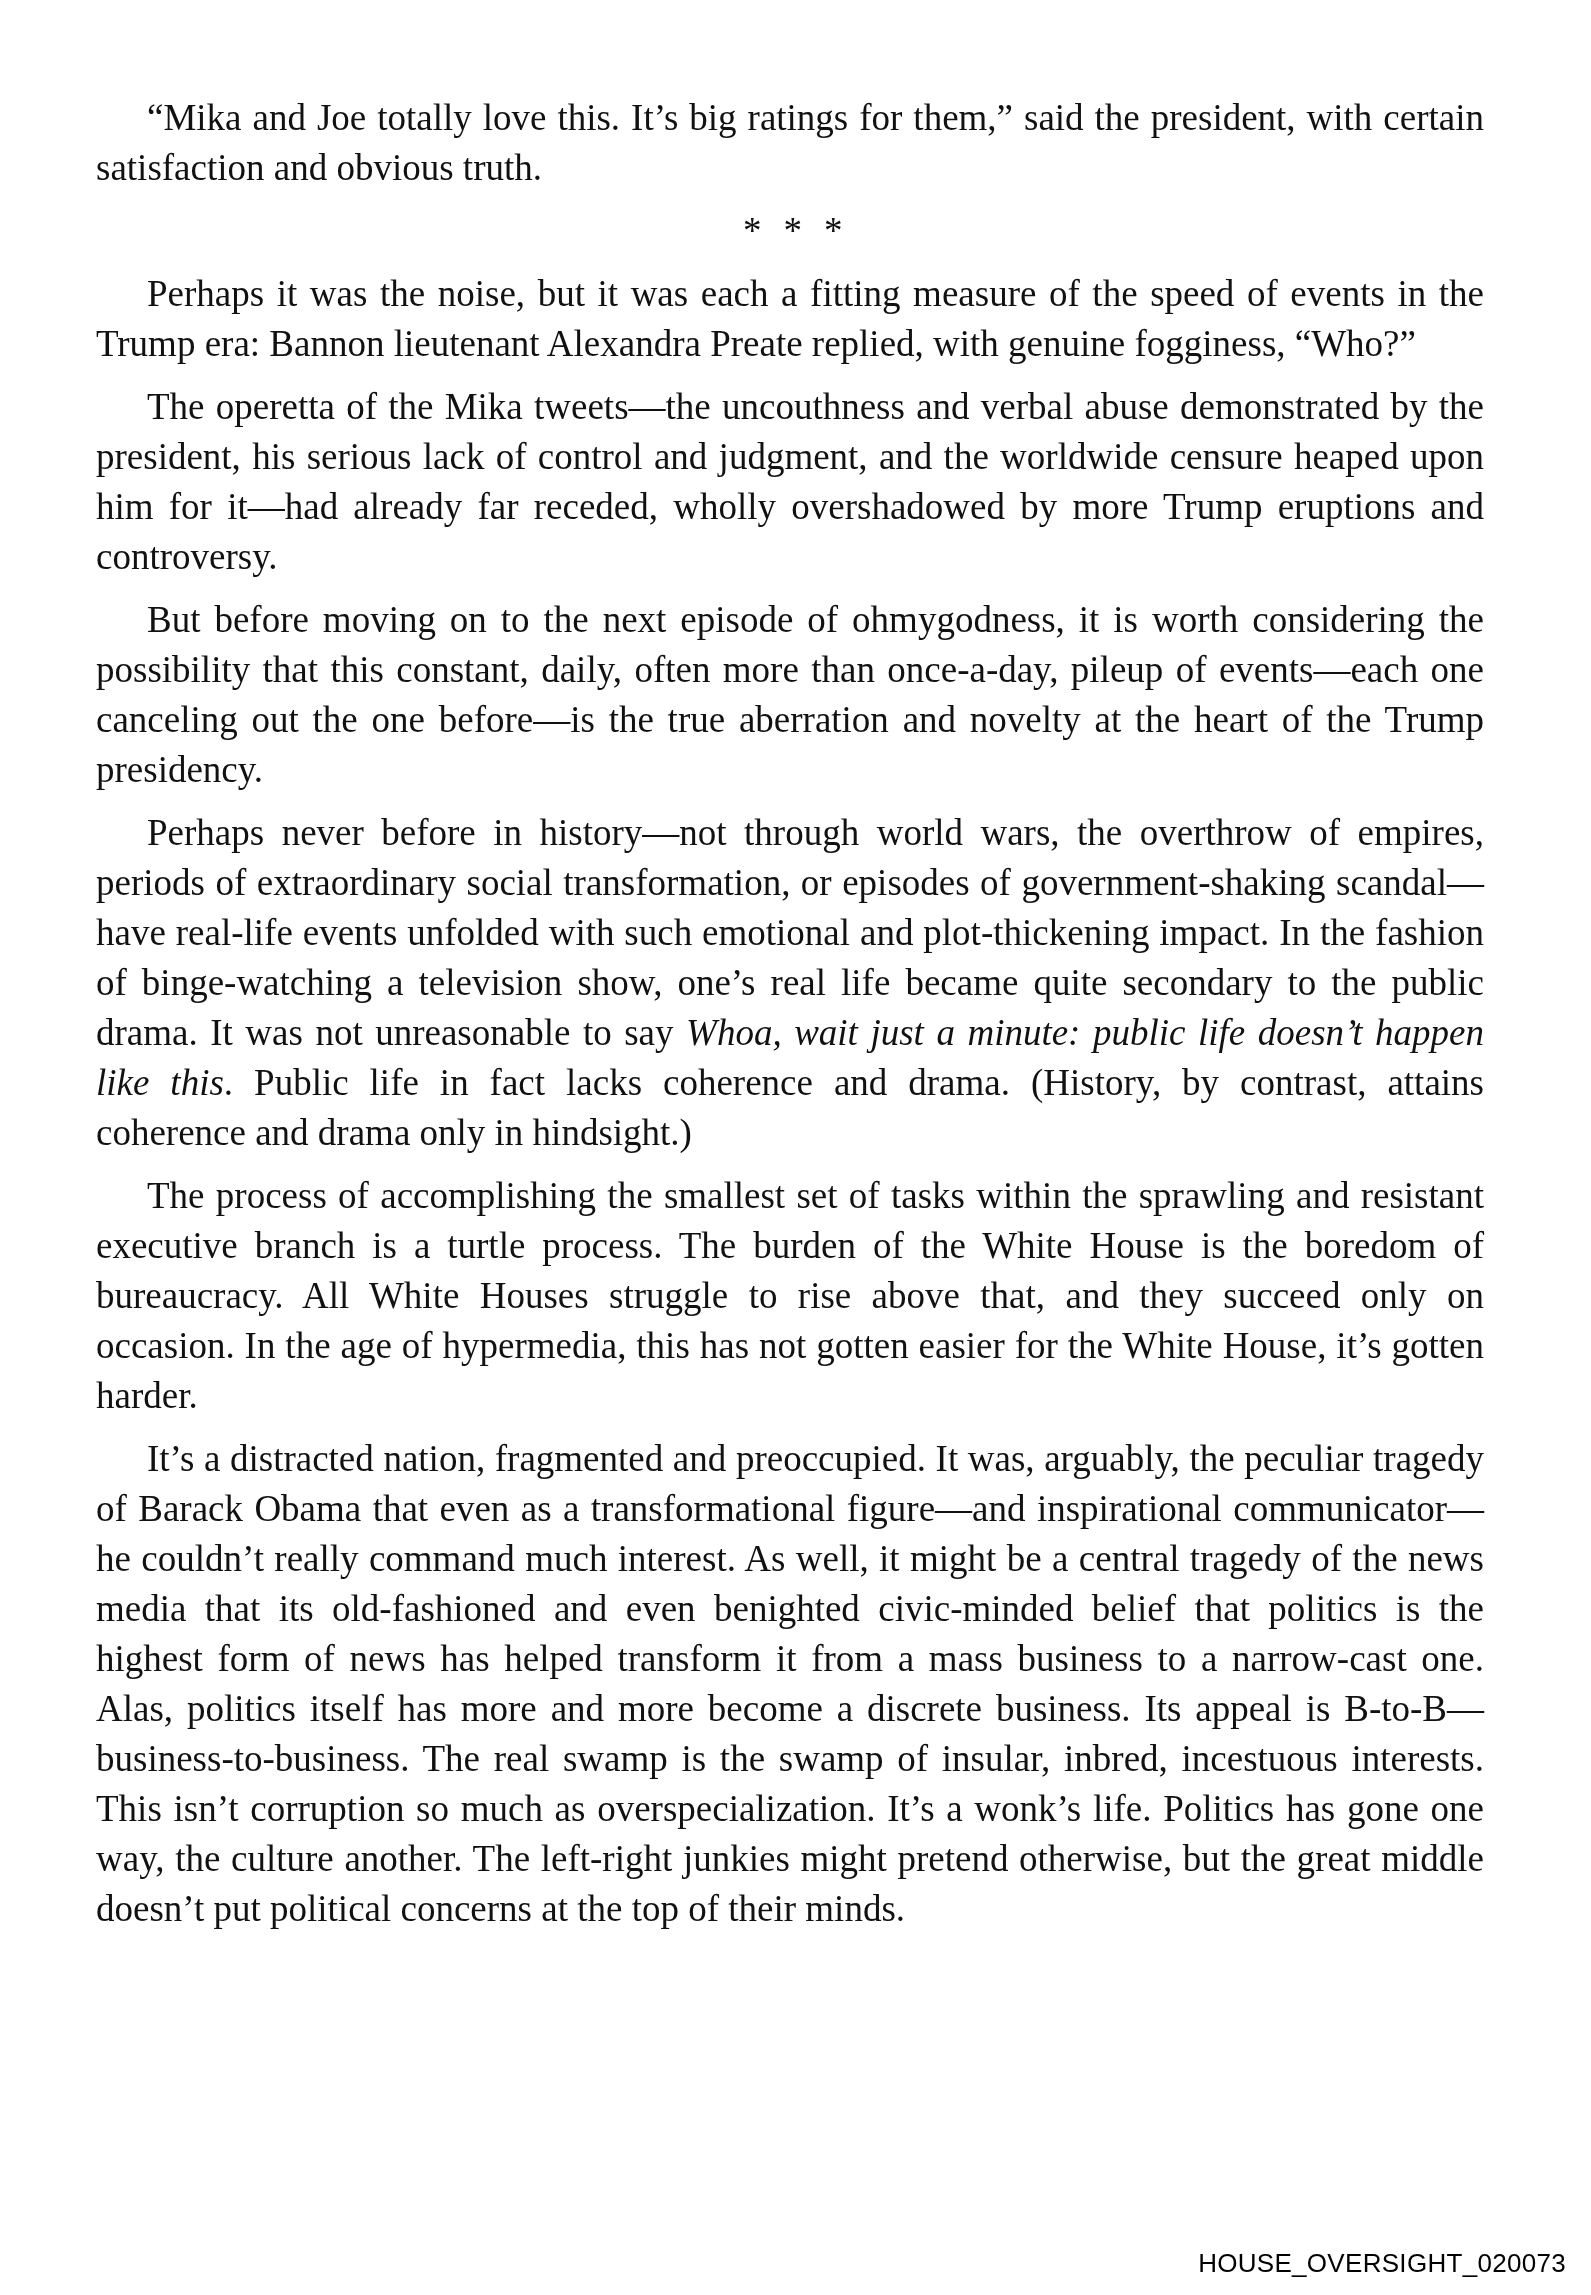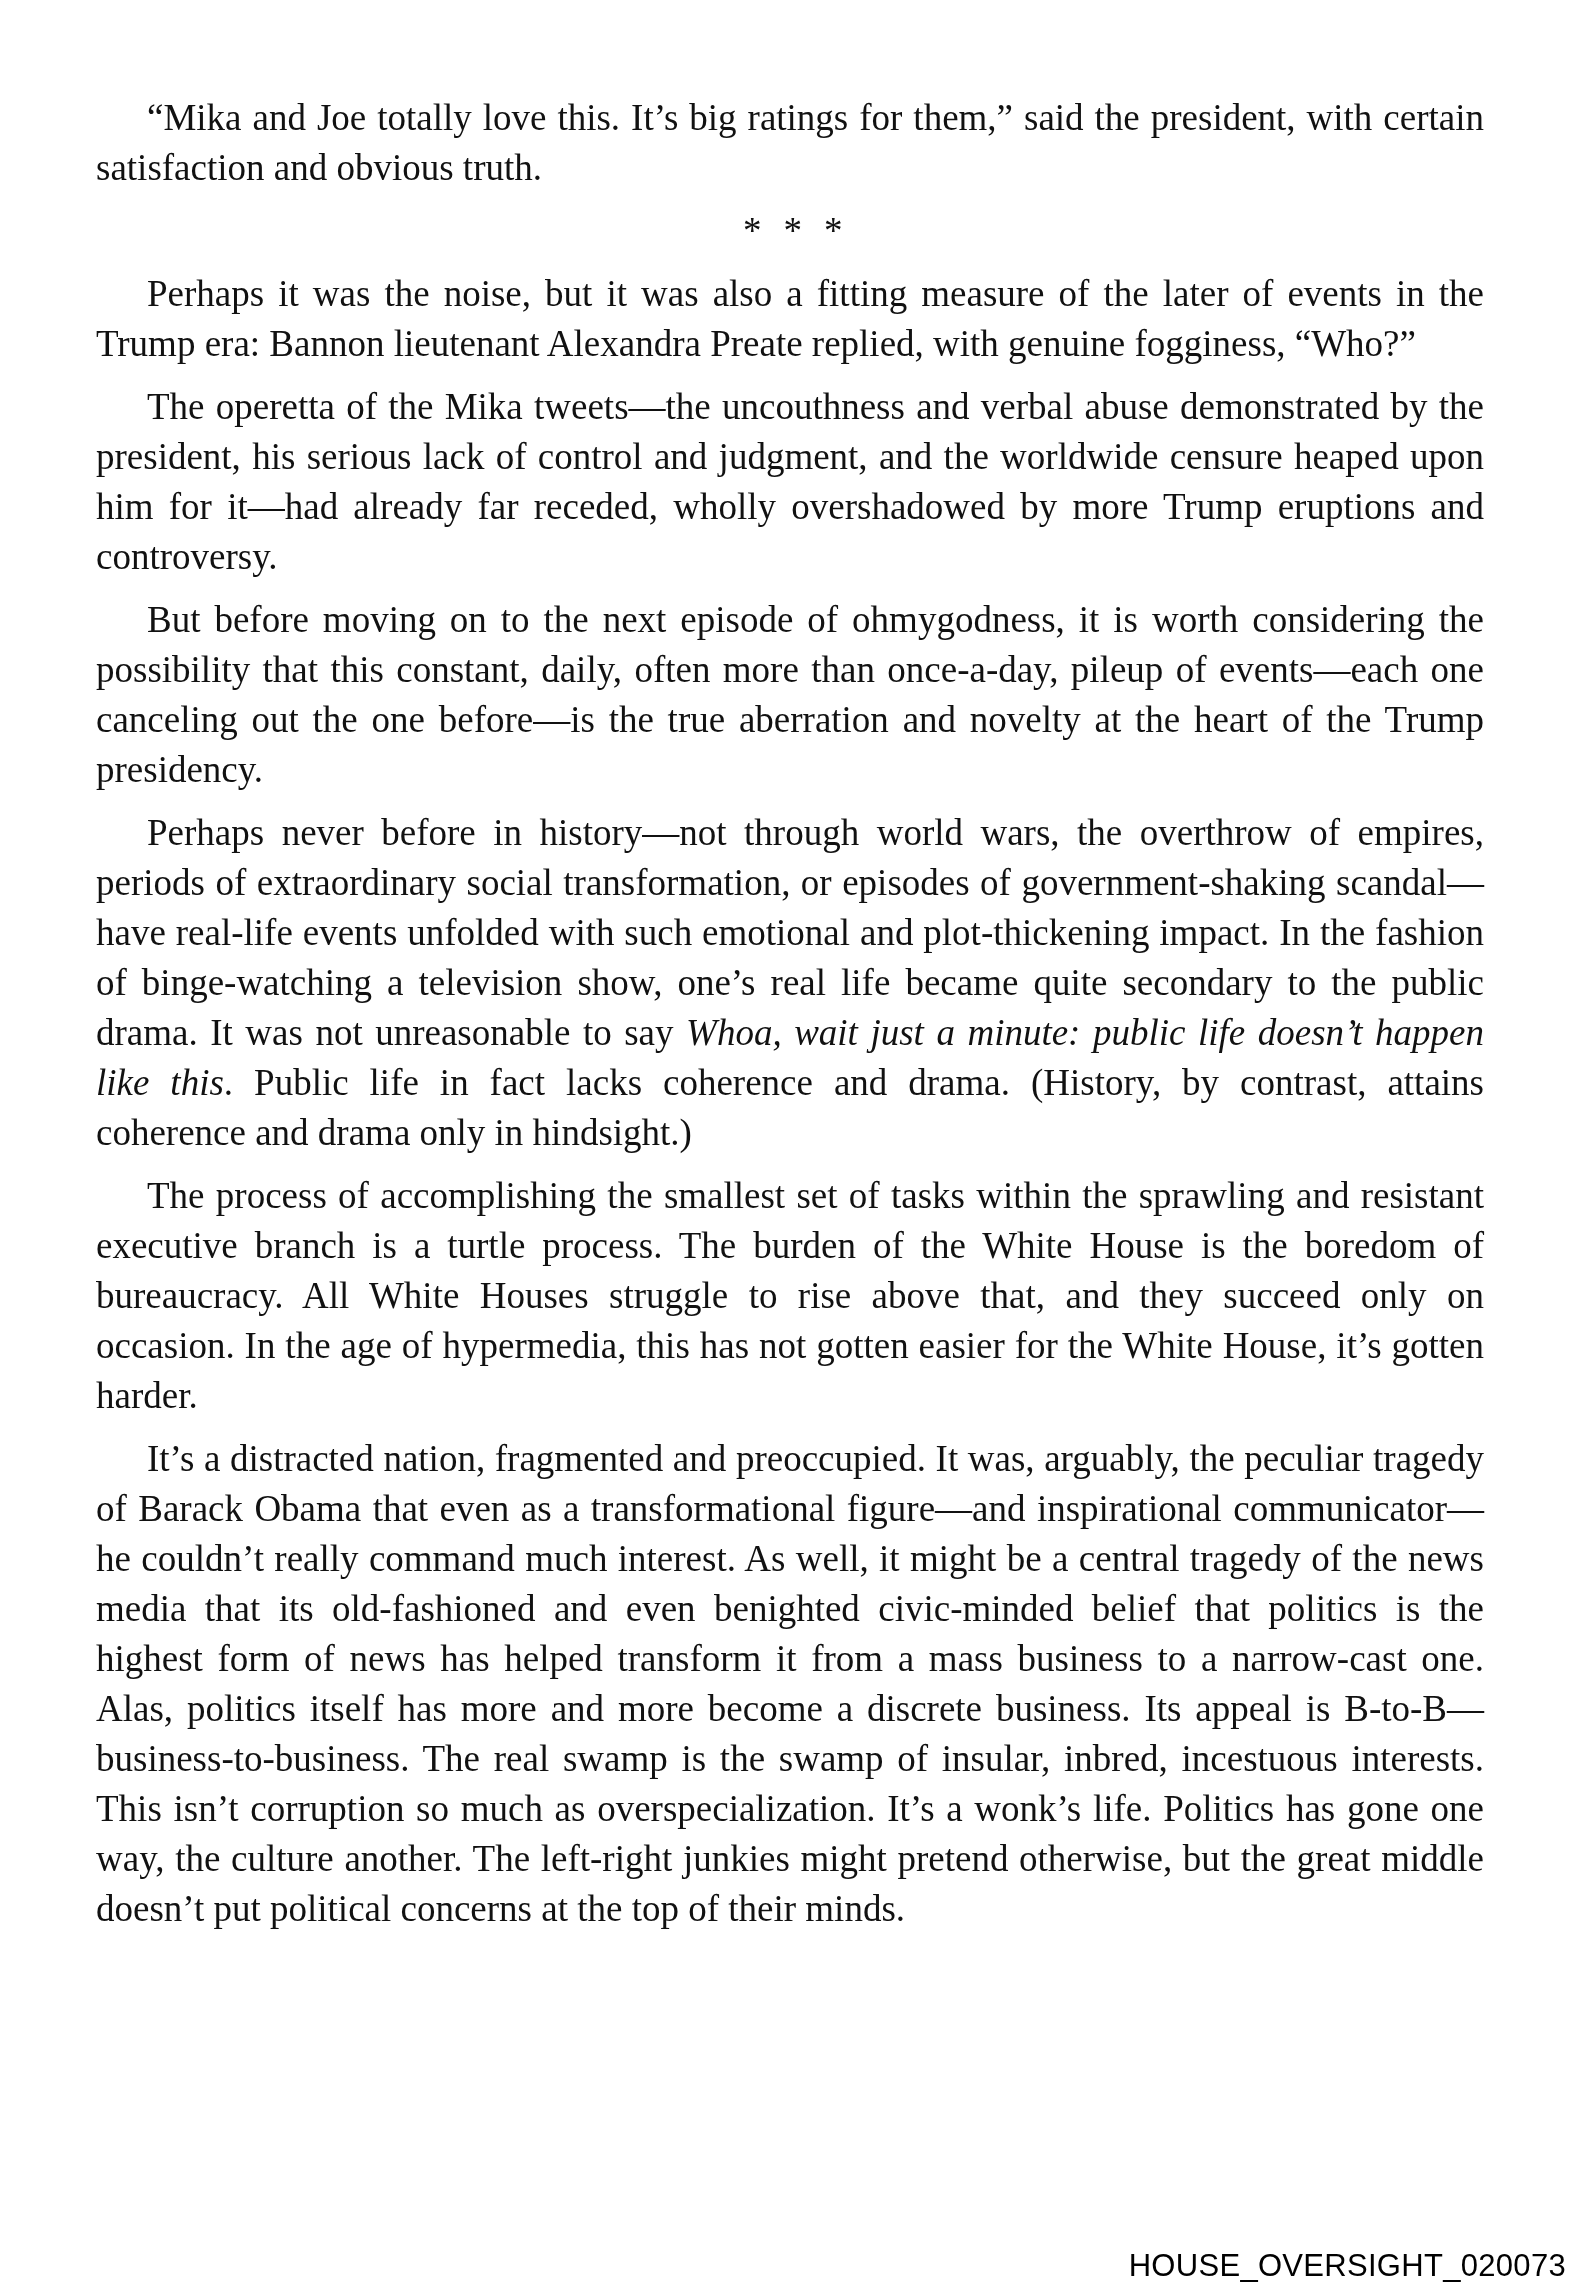--- a/index.html
+++ b/index.html
@@ -11,30 +11,30 @@
       text-align: justify;
     }
     .page p { margin: 0 12px 13px 0; text-indent: 51px; }
     .page p.noindent { text-indent: 0; }
     .separator { text-align: center; margin: 0 0 13px 0; letter-spacing: 6.4px; line-height: 50px; }
     .page p.last { margin-bottom: 0; }
     em { font-style: italic; }
     .bates {
       position: absolute; right: 26px; top: 2248px;
       font-family: "Liberation Sans", "DejaVu Sans", sans-serif;
-      font-size: 31px; color: #000000; letter-spacing: 0.3px;
+      font-size: 26px; color: #000000; letter-spacing: 0.3px;
     }
   </style>
 </head>
 <body>
 
 <div class="page">
   <p>“Mika and Joe totally love this. It’s big ratings for them,” said the president, with certain satisfaction and obvious truth.</p>
   <div class="separator">* * *</div>
-  <p>Perhaps it was the noise, but it was also a fitting measure of the later of events in the Trump era: Bannon lieutenant Alexandra Preate replied, with genuine fogginess, “Who?”</p>
+  <p>Perhaps it was the noise, but it was each a fitting measure of the speed of events in the Trump era: Bannon lieutenant Alexandra Preate replied, with genuine fogginess, “Who?”</p>
   <p>The operetta of the Mika tweets—the uncouthness and verbal abuse demonstrated by the president, his serious lack of control and judgment, and the worldwide censure heaped upon him for it—had already far receded, wholly overshadowed by more Trump eruptions and controversy.</p>
   <p>But before moving on to the next episode of ohmygodness, it is worth considering the possibility that this constant, daily, often more than once-a-day, pileup of events—each one canceling out the one before—is the true aberration and novelty at the heart of the Trump presidency.</p>
   <p><span>Perhaps never before in history—not through world wars, the overthrow of empires, periods of extraordinary social transformation, or episodes of government-shaking scandal—have real-life events unfolded with such emotional and plot-thickening impact. In the fashion of binge-watching a television show, one’s real life became quite secondary to the public drama. It was not unreasonable to say </span><em>Whoa, wait just a minute: public life doesn’t happen like this</em><span>. Public life in fact lacks coherence and drama. (History, by contrast, attains coherence and drama only in hindsight.)</span></p>
   <p>The process of accomplishing the smallest set of tasks within the sprawling and resistant executive branch is a turtle process. The burden of the White House is the boredom of bureaucracy. All White Houses struggle to rise above that, and they succeed only on occasion. In the age of hypermedia, this has not gotten easier for the White House, it’s gotten harder.</p>
   <p class="last">It’s a distracted nation, fragmented and preoccupied. It was, arguably, the peculiar tragedy of Barack Obama that even as a transformational figure—and inspirational communicator—he couldn’t really command much interest. As well, it might be a central tragedy of the news media that its old-fashioned and even benighted civic-minded belief that politics is the highest form of news has helped transform it from a mass business to a narrow-cast one. Alas, politics itself has more and more become a discrete business. Its appeal is B-to-B—business-to-business. The real swamp is the swamp of insular, inbred, incestuous interests. This isn’t corruption so much as overspecialization. It’s a wonk’s life. Politics has gone one way, the culture another. The left-right junkies might pretend otherwise, but the great middle doesn’t put political concerns at the top of their minds.</p>
 </div>
 
 <div class="bates">HOUSE_OVERSIGHT_020073</div>
 
 

